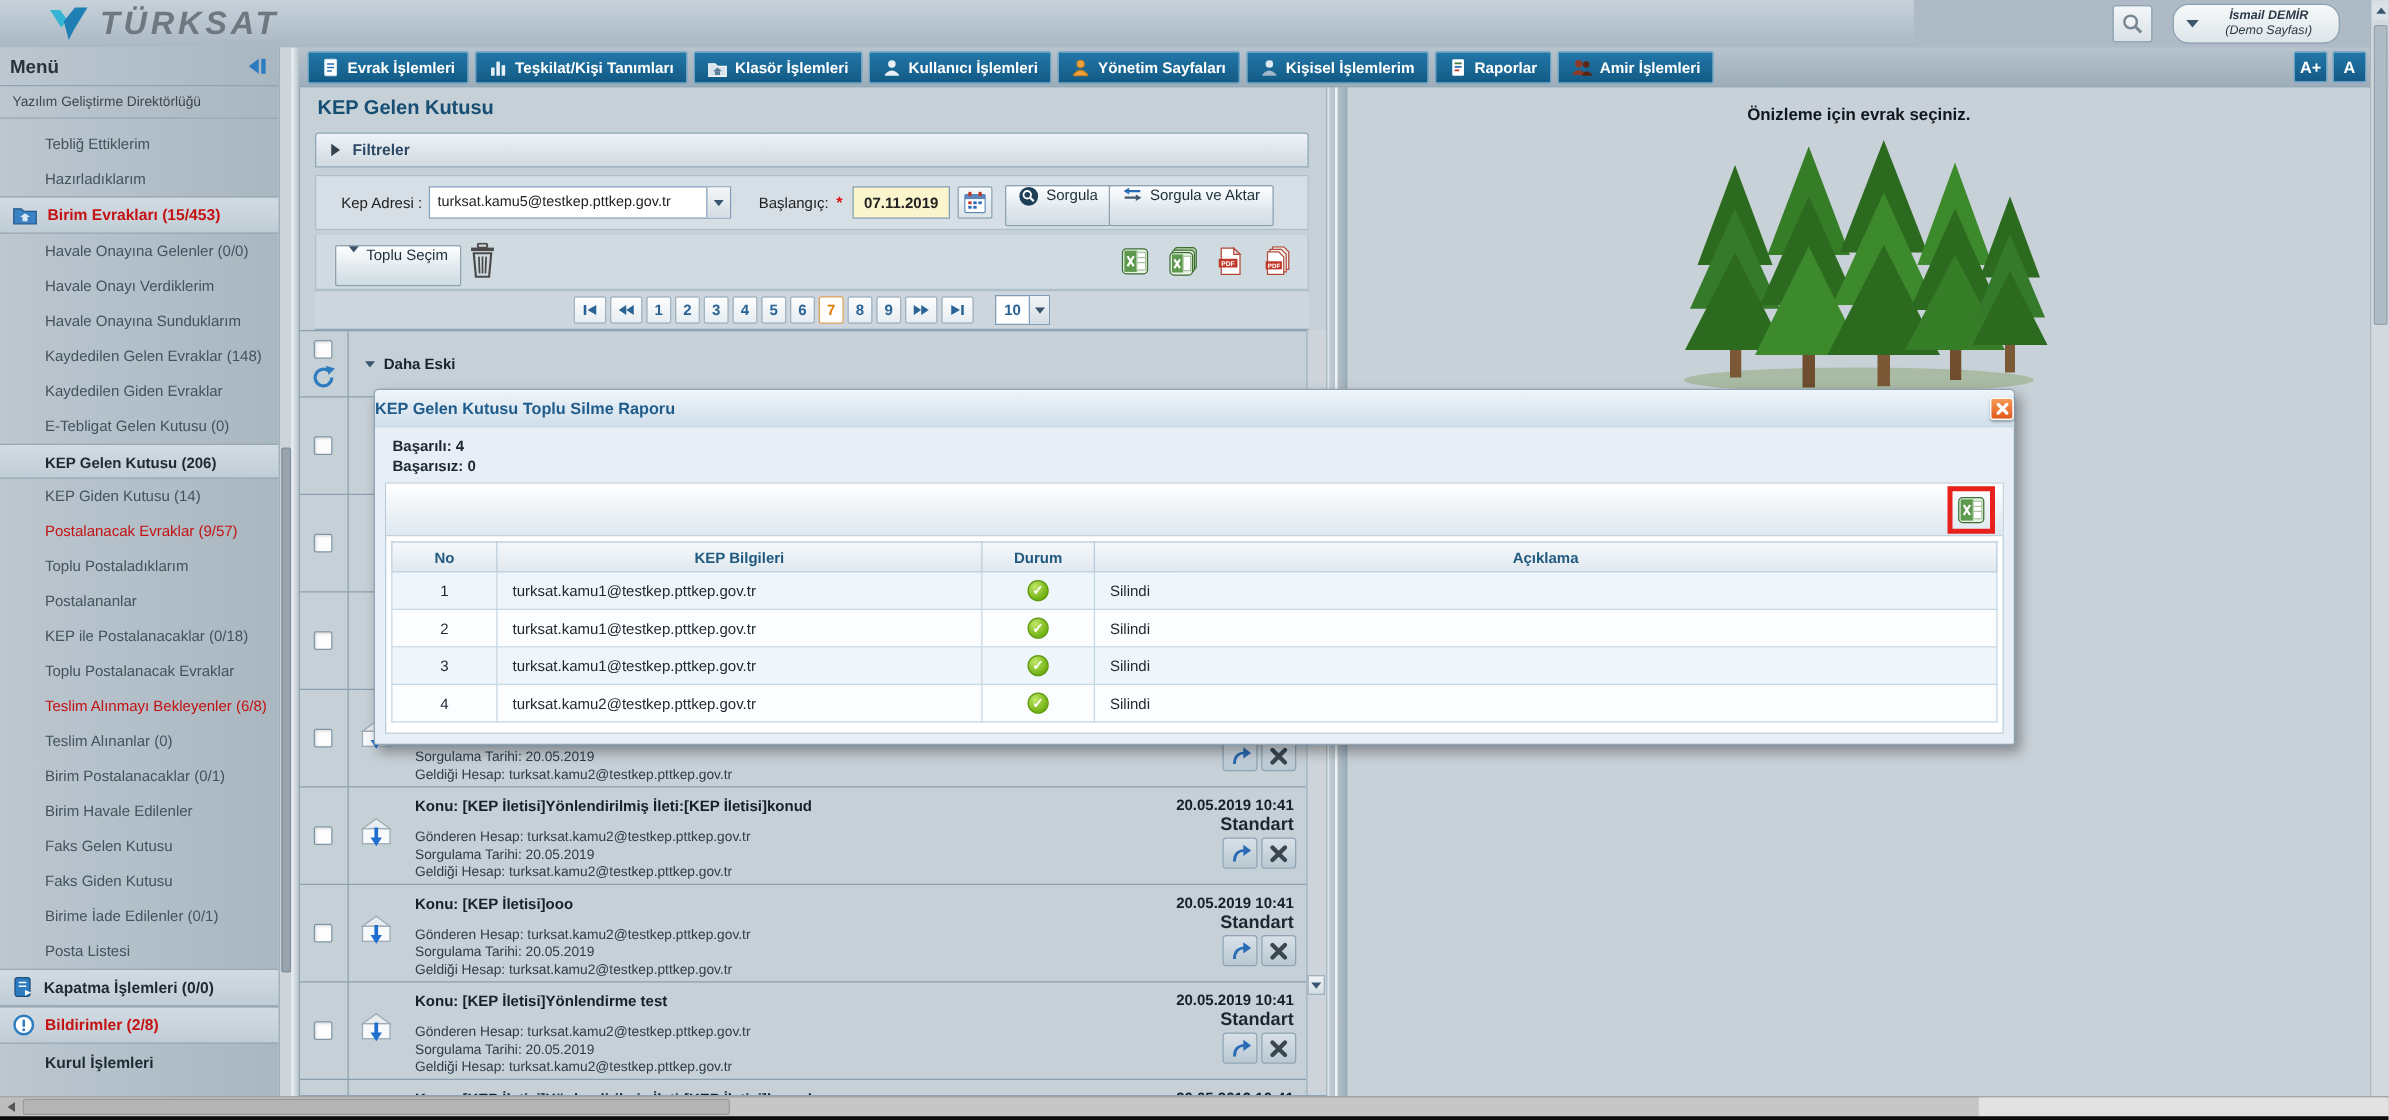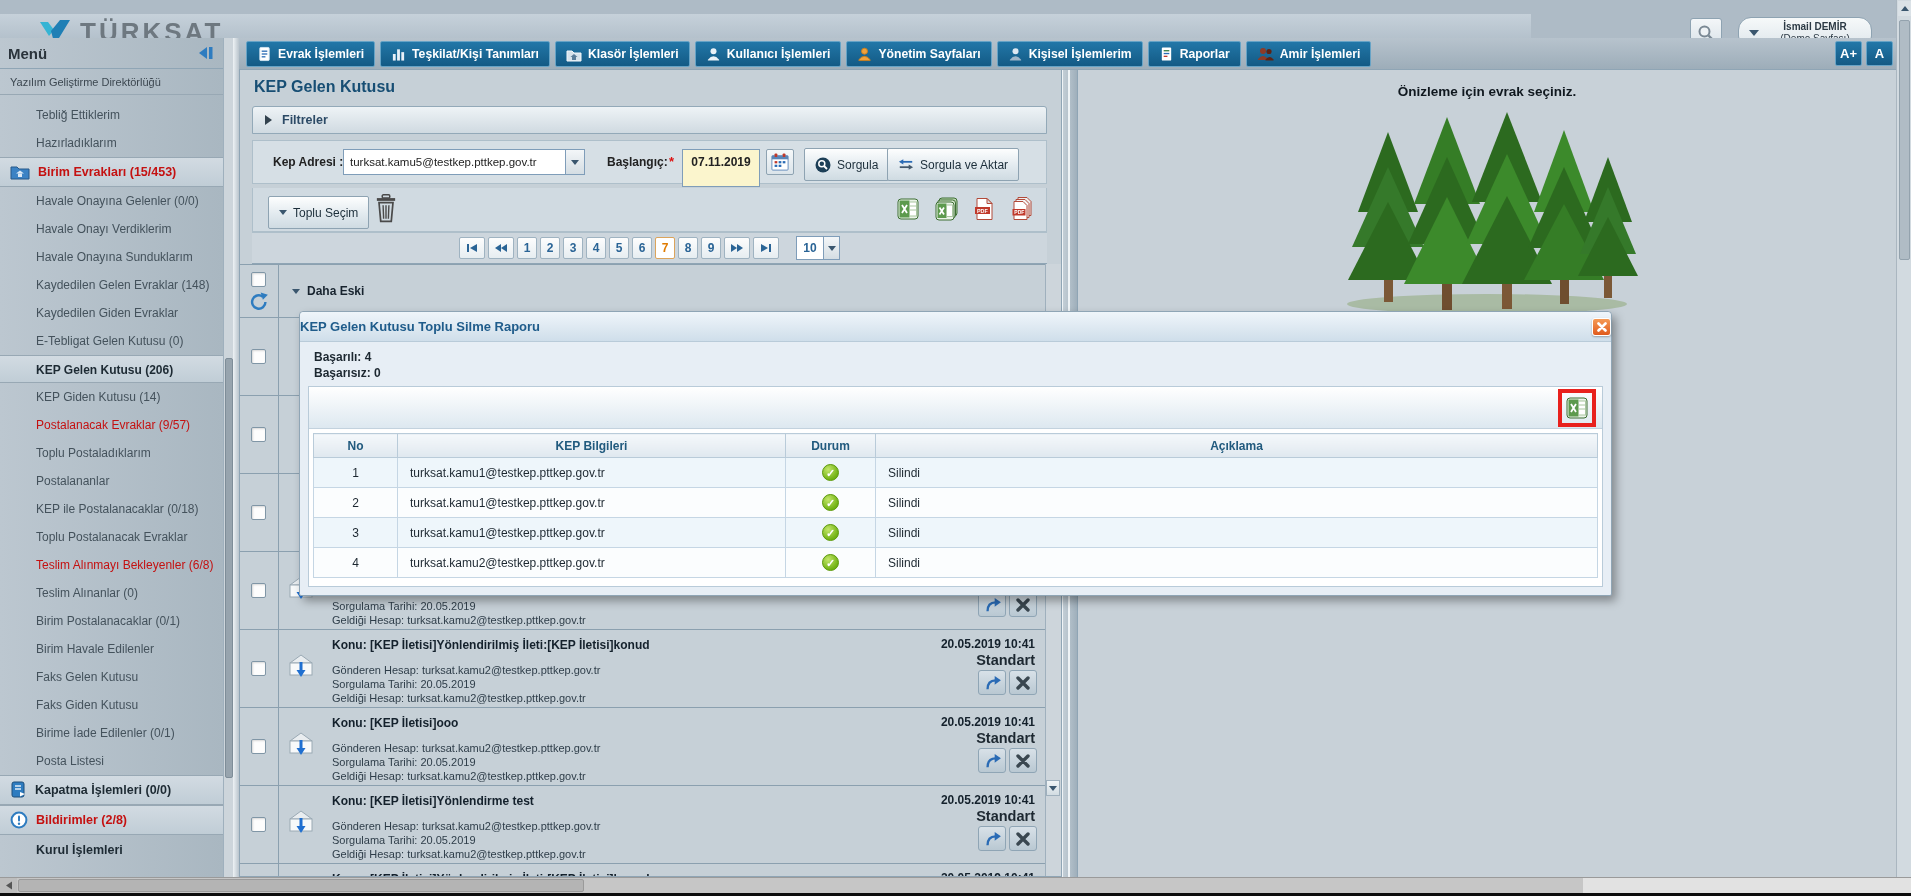--- a/index.html
+++ b/index.html
@@ -1,22 +1,22 @@
 <!DOCTYPE html>
 <html><head>
 <meta charset="utf-8">
 <style>
   * { margin:0; padding:0; box-sizing:border-box; }
   html,body { width:1911px; height:896px; overflow:hidden; }
   body { font-family:"Liberation Sans", sans-serif; }
   .stage { position:relative; width:1911px; height:896px; background:#aebbc6; overflow:hidden; }
 
   
-  .topbar { position:absolute; left:0; top:14px; width:1531px; height:38px;
-            background:linear-gradient(#c6d1da,#aab8c4); }
+  .topbar { position:absolute; left:0; top:0; width:1531px; height:38px;
+            background:linear-gradient(#c6d1da,#aab8c4);font-style:italic; }
   .brand { position:absolute; left:38px; top:3px; display:flex; align-items:center; gap:8px; }
   .brand-text { font-size:26px; font-weight:bold; color:#6e7press0; color:#6e7880; letter-spacing:3px; }
   .search-btn { position:absolute; left:1690px; top:4px; width:32px; height:30px;
             background:linear-gradient(#f3f6f8,#d9e2e8); border:1px solid #8ea3b2; border-radius:3px;
             display:flex; align-items:center; justify-content:center; }
   .user-box { position:absolute; left:1738px; top:3px; width:134px; height:32px;
             background:linear-gradient(#f6f9fa,#dde5ea); border:1px solid #8ea3b2; border-radius:13px;
             display:flex; align-items:center; }
   .user-box .tri { margin-left:10px; }
   .user-txt { flex:1; text-align:center; font-size:10px; color:#2c3a45; line-height:12px; }
@@ -54,33 +54,33 @@
   .gutter { position:absolute; left:233px; top:38px; width:6px; height:839px; background:linear-gradient(90deg,#eef2f5,#b9c4cc); }
 
   
   .main { position:absolute; left:239px; top:70px; width:823px; height:807px; background:#c6d0d7; border:1px solid #8fa5b5; border-top:none; }
   .m-title { position:absolute; left:14px; top:8px; font-size:16px; font-weight:bold; color:#174e74; }
   .m-filters { position:absolute; left:12px; top:36px; right:14px; height:28px;
                background:linear-gradient(#eef3f6,#d0dae1); border:1px solid #93a9b8; border-radius:3px 3px 0 0;
                display:flex; align-items:center; gap:10px; padding:0 12px; font-weight:bold; font-size:12.5px; color:#2c4a66; cursor:pointer;}
   .m-filterrow { position:absolute; left:12px; top:70px; right:14px; height:44px; background:#d6dfe5;
                  border:1px solid #aebfca; }
-  .lbl { font-size:12px; font-weight:bold; color:#222; }
+  .lbl { font-size:12px; font-weight:normal; color:#222; }
   .f-kep-lbl { position:absolute; left:20px; top:14px; }
   .select { position:absolute; left:90px; top:8px; width:242px; height:26px; background:#fff; border:1px solid #7f9db9; display:flex; align-items:center; cursor:pointer;}
   .select .val { flex:1; font-size:11.5px; color:#222; padding-left:6px; white-space:nowrap; overflow:hidden; }
   .select .arr { width:19px; height:100%; background:linear-gradient(#f3f6f8,#d4dde3); border-left:1px solid #7f9db9; display:flex; align-items:center; justify-content:center; }
   .f-start-lbl { position:absolute; left:354px; top:14px; }
   .f-star { position:absolute; left:416px; top:13px; color:#d11; font-weight:bold; font-size:13px; }
-  .f-date { position:absolute; left:429px; top:8px; width:78px; height:38px; background:#fbf5cd; border:1px solid #7f9db9;
+  .f-date { position:absolute; left:429px; top:8px; width:78px; height:26px; background:#fbf5cd; border:1px solid #7f9db9;
             font-size:12px; font-weight:bold; color:#222; text-align:center; line-height:24px; }
   .iconbtn { position:absolute; width:28px; height:26px; background:linear-gradient(#f6f9fa,#dbe4ea); border:1px solid #8ea3b2; border-radius:2px; display:flex; align-items:center; justify-content:center; cursor:pointer;}
   .f-cal { left:513px; top:8px; }
   .btn3d { position:absolute; height:33px; background:linear-gradient(#fdfefe,#e2eaef 55%,#cfdbe2); border:1px solid #8ea3b2; border-radius:2px;
-           display:inline-flex; align-items:center; gap:6px; padding:0 10px; font-size:12px; color:#1c2e3a; cursor:pointer; }
+           display:inline-flex; align-items:flex-start; gap:6px; padding:0 10px; font-size:12px; color:#1c2e3a; cursor:pointer; }
   .f-sorgula { left:551px; top:7px; }
   .f-sorgula-aktar { left:634px; top:7px; }
 
   .m-toolbar { position:absolute; left:12px; top:118px; right:14px; height:44px; background:#d0dae1; border:1px solid #aebfca; border-top:none; }
   .t-toplu { left:15px; top:8px; position:absolute; }
   .t-trash { position:absolute; left:121px; top:6px; cursor:pointer; }
   .t-exports { position:absolute; right:12px; top:9px; display:flex; gap:14px; }
   .t-exports span { cursor:pointer; }
 
   .m-paging { position:absolute; left:12px; top:162px; right:14px; height:32px; background:#cdd6dd; border-top:1px solid #aebfca; border-bottom:1px solid #8fa5b5;

